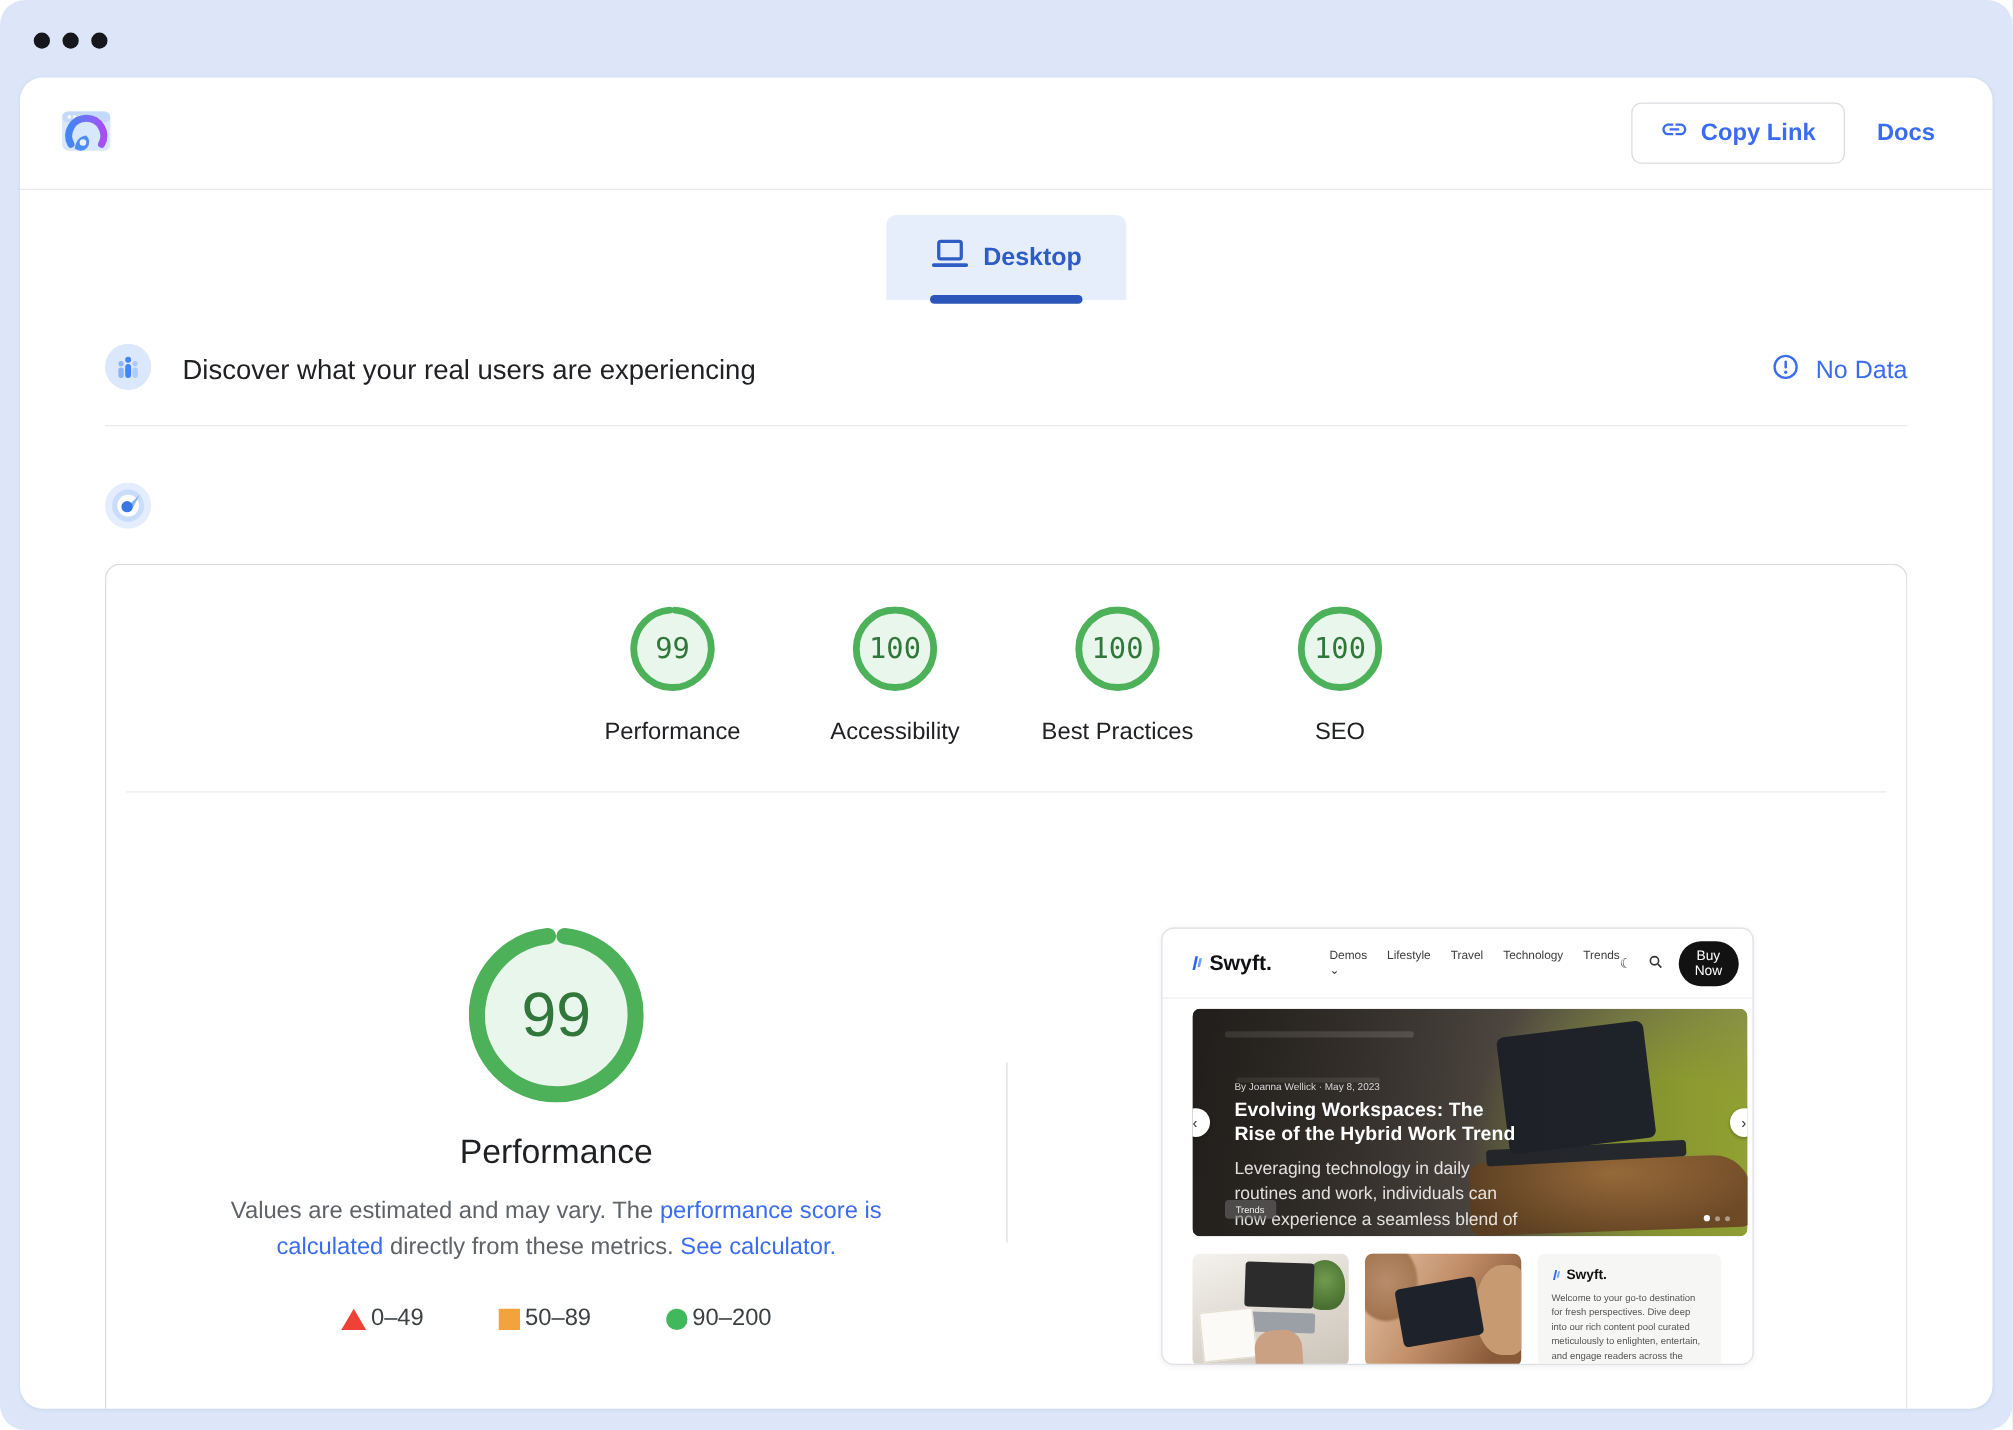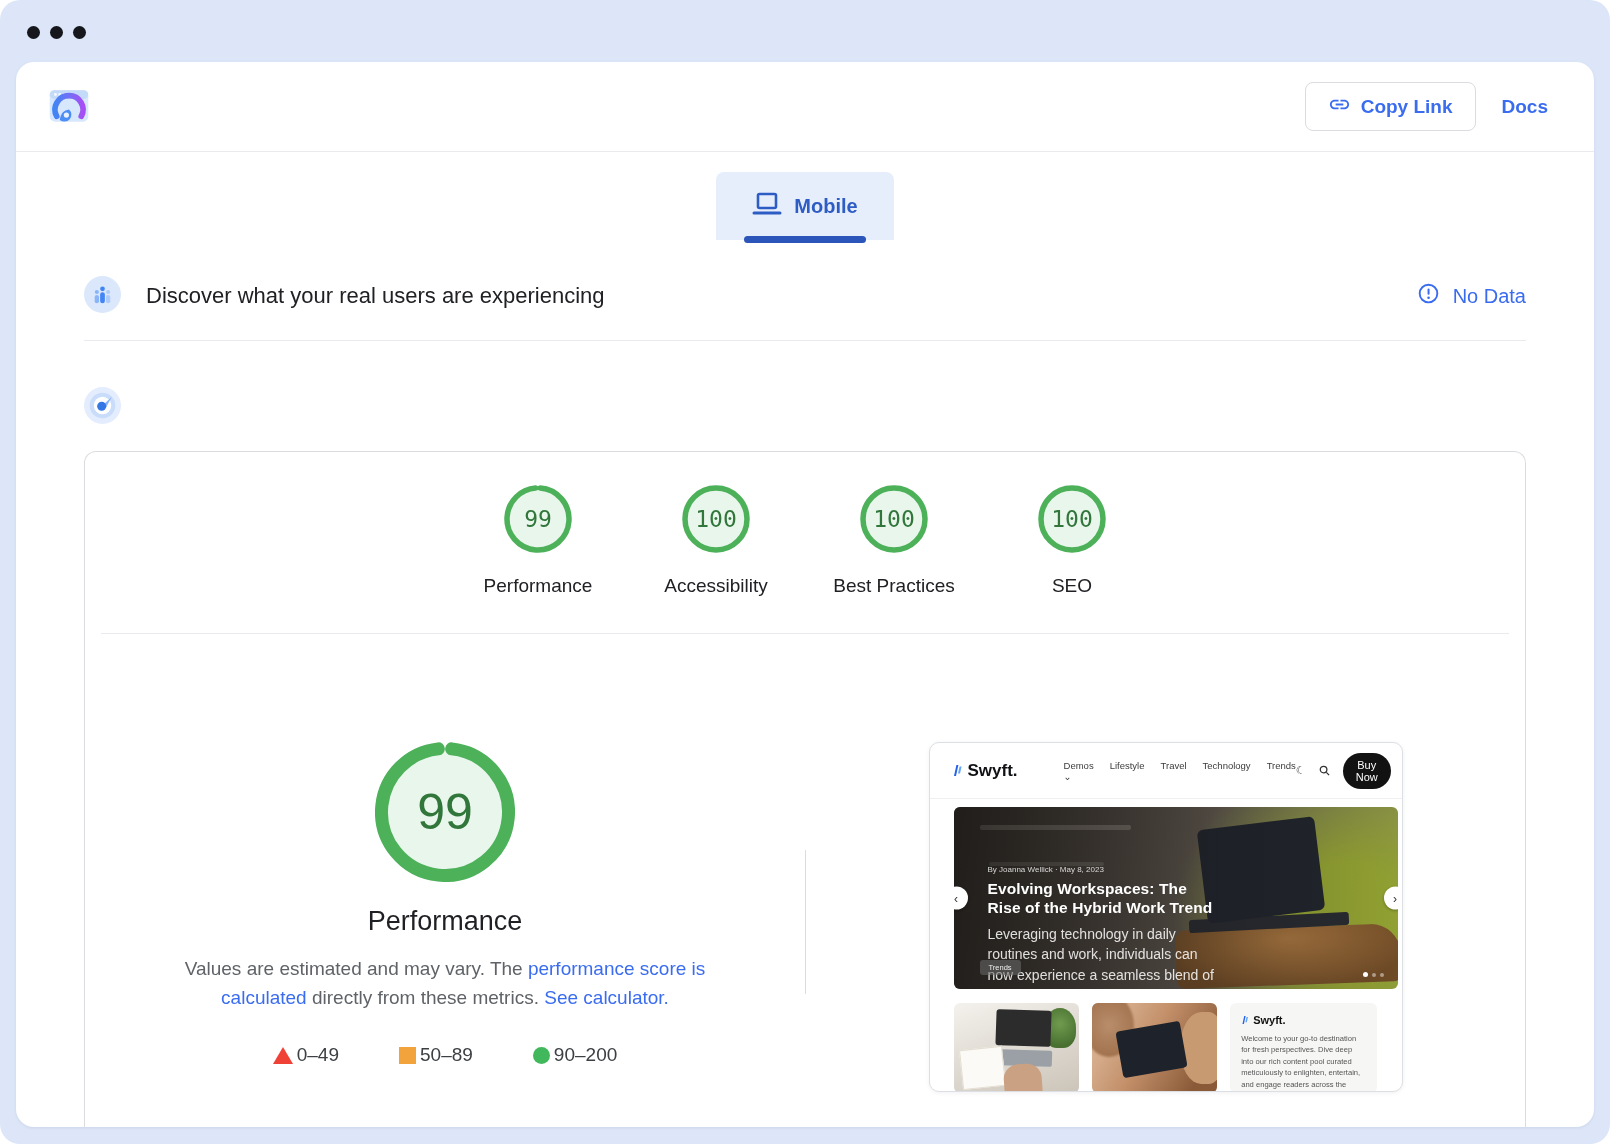--- a/index.html
+++ b/index.html
@@ -223,21 +223,21 @@
     </div>
 
     <div class="tabs-row">
       <div class="tab tab-desktop">
         <span>
           <svg width="30" height="26" viewBox="0 0 30 26" fill="none" stroke="#2d5cc4" stroke-width="2.6">
             <rect x="6" y="3" width="18" height="14" rx="1.5"></rect>
             <line x1="2" y1="22" x2="28" y2="22" stroke-width="3" stroke-linecap="round"></line>
           </svg>
         </span>
-        <span>Mobile</span>
+        <span>Desktop</span>
         <span class="tab-underline"></span>
       </div>
     </div>
 
     <div class="content">
 
       <div class="section-row row-discover">
         <span>
           <svg width="37" height="37" viewBox="0 0 36 36">
             <circle cx="18" cy="18" r="18" fill="#dbe8fc"></circle>

